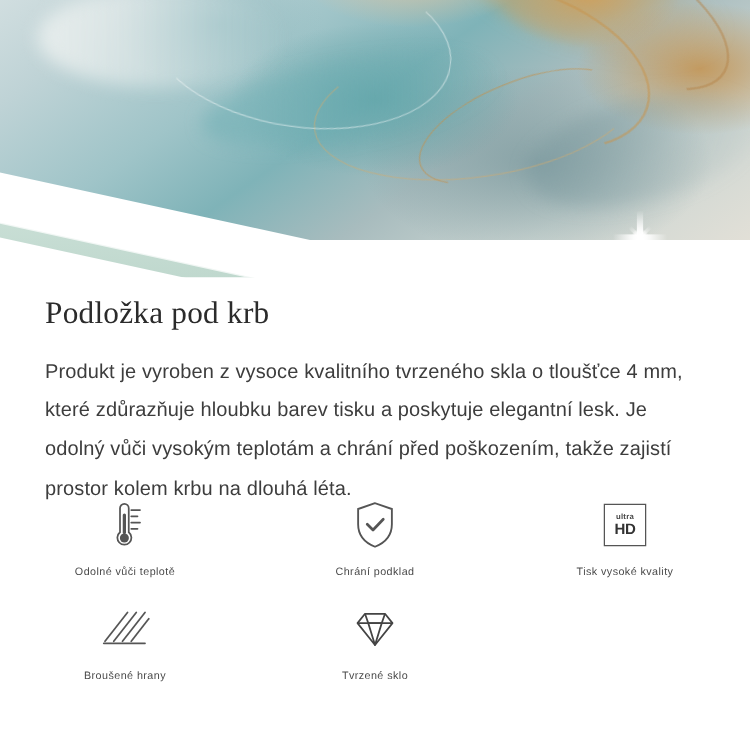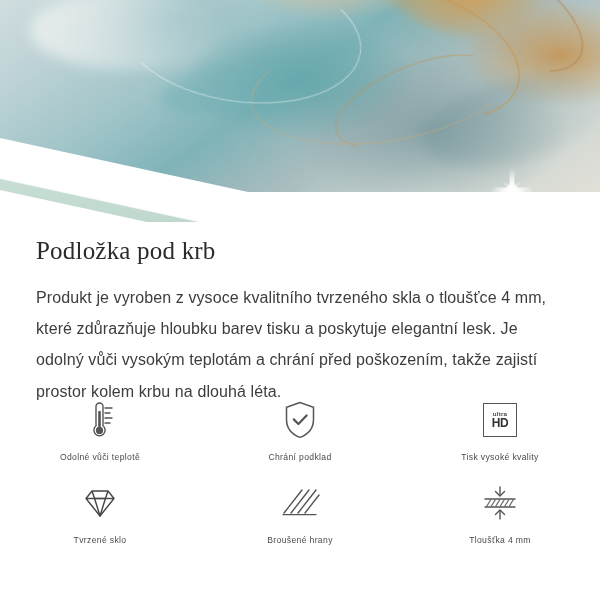--- a/index.html
+++ b/index.html
@@ -349,66 +349,43 @@
           <div class="ultrahd">
             <span class="u1">ultra</span>
             <span class="u2">HD</span>
           </div>
         </div>
         <div class="feature-label">Tisk vysoké kvality</div>
       </div>
 
       <div class="feature">
         <div class="feature-icon">
-          <svg width="40" height="36" viewBox="0 0 40 36">
-            <g fill="none" stroke="#444" stroke-width="1.4" stroke-linejoin="round">
-              <path d="M6 13.5 12 6h16l6 7.5L20 31z"></path>
-              <path d="M6 13.5h28"></path>
-              <path d="M12 6l2.6 7.5L20 31l5.4-17.5L28 6"></path>
-              <path d="M14.6 13.5h10.8"></path>
-            </g>
-          </svg>
-        </div>
-        <div class="feature-label">Tvrzené sklo</div>
-      </div>
-
-      <div class="feature">
-        <div class="feature-icon">
           <svg width="44" height="34" viewBox="0 0 44 34">
             <g stroke="#555" stroke-width="1.4" stroke-linecap="round" fill="none">
               <path d="M6 27 L24 4"></path>
               <path d="M13 27 L31 4"></path>
               <path d="M20 27 L38 4"></path>
               <path d="M27 27 L41 9"></path>
               <path d="M5 28.6 H38"></path>
             </g>
           </svg>
         </div>
         <div class="feature-label">Broušené hrany</div>
       </div>
 
       <div class="feature">
         <div class="feature-icon">
-          <svg width="44" height="40" viewBox="0 0 44 40">
-            <g stroke="#555" stroke-width="1.4" fill="none" stroke-linecap="round">
-              <path d="M22 4 V12"></path>
-              <path d="M17.5 8.5 L22 13 L26.5 8.5"></path>
-              <path d="M22 36 V28"></path>
-              <path d="M17.5 31.5 L22 27 L26.5 31.5"></path>
-              <path d="M7 16 H37"></path>
-              <path d="M7 24 H37"></path>
-            </g>
-            <g stroke="#666" stroke-width="1.1">
-              <path d="M8.5 23.6 L13 16.4"></path>
-              <path d="M13 23.6 L17.5 16.4"></path>
-              <path d="M17.5 23.6 L22 16.4"></path>
-              <path d="M22 23.6 L26.5 16.4"></path>
-              <path d="M26.5 23.6 L31 16.4"></path>
-              <path d="M31 23.6 L35.5 16.4"></path>
+          <svg width="40" height="36" viewBox="0 0 40 36">
+            <g fill="none" stroke="#444" stroke-width="1.4" stroke-linejoin="round">
+              <path d="M6 13.5 12 6h16l6 7.5L20 31z"></path>
+              <path d="M6 13.5h28"></path>
+              <path d="M12 6l2.6 7.5L20 31l5.4-17.5L28 6"></path>
+              <path d="M14.6 13.5h10.8"></path>
             </g>
           </svg>
         </div>
-        <div class="feature-label">Tloušťka 4 mm</div>
-      </div>
+        <div class="feature-label">Tvrzené sklo</div>
+      </div>
+
 
     </div>
   </div>
 </div>
 
 </body></html>

